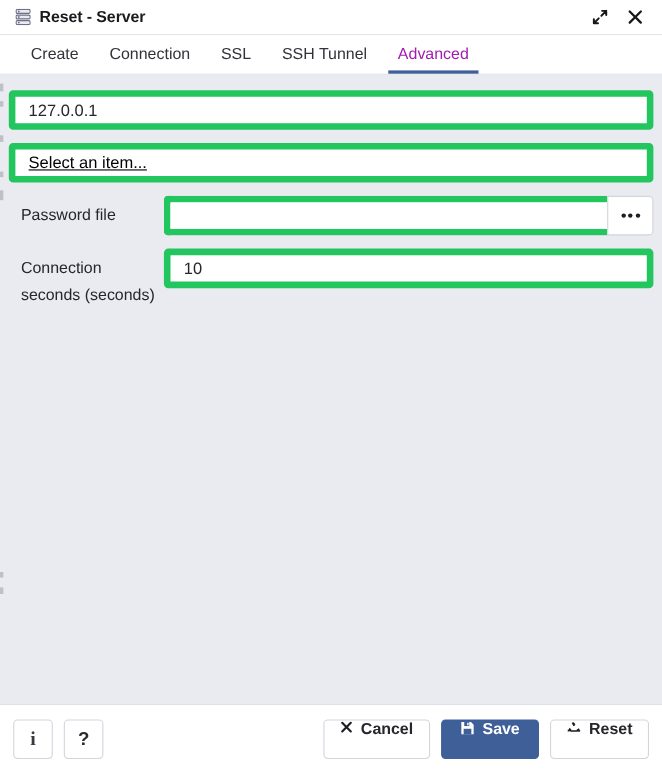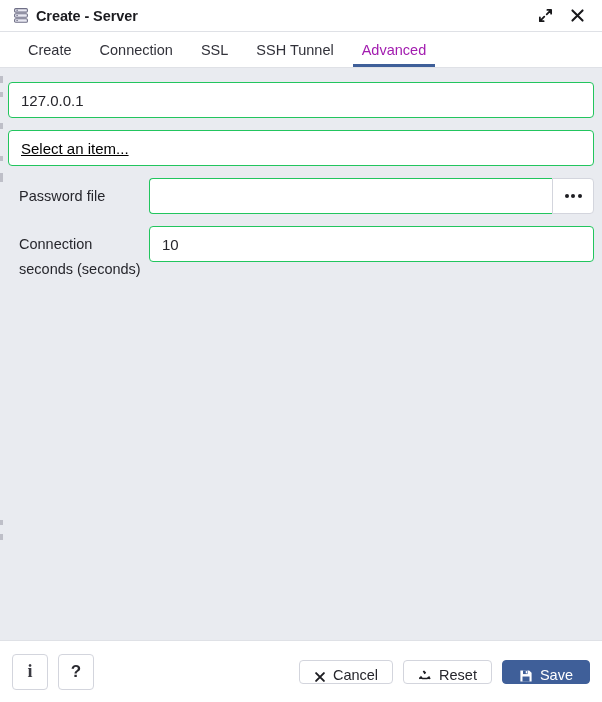--- a/index.html
+++ b/index.html
@@ -142,21 +142,21 @@
   .field {
     flex: 1 1 auto;
     display: flex;
     align-items: stretch;
     min-width: 0;
   }
   .input {
     flex: 1 1 auto;
     height: 36px;
     background: #ffffff;
-    border: 1px solid #22c55e;
+    border: 6px solid #22c55e;
     border-radius: 4px;
     font-size: 15px;
     color: #26262c;
     padding: 0 12px;
     display: flex;
     align-items: center;
     box-sizing: border-box;
     min-width: 0;
     outline: none;
     font-family: "Liberation Sans", sans-serif;
@@ -225,34 +225,35 @@
     color: #2a2a30;
     box-sizing: border-box;
   }
   .sq-btn.info {
     font-family: "Liberation Serif", serif;
     font-size: 18px;
     color: #3a3a42;
   }
 
   .btn {
-    height: 24px;
+    height: 36px;
     border: 1px solid #d3d5dd;
     border-radius: 4px;
     background: #ffffff;
     display: flex;
-    align-items: flex-end;
+    align-items: flex-start;
     gap: 7px;
     padding: 0 14px;
     font-size: 14.5px;
     color: #26262c;
     cursor: pointer;
     box-sizing: border-box;
     white-space: nowrap;
     font-family: "Liberation Sans", sans-serif;
+    font-weight: bold;
   }
   .btn.primary {
     background: #3f5f99;
     border-color: #3f5f99;
     color: #ffffff;
     padding: 0 16px;
   }
   .btn .glyph {
     display: flex;
     align-items: center;
@@ -269,21 +270,21 @@
     <span class="title-icon">
       <svg width="14" height="15" viewBox="0 0 14 15" xmlns="http://www.w3.org/2000/svg">
         <rect x="0.6" y="0.6" width="12.8" height="3.5" rx="1.1" fill="#e9e9f2" stroke="#6f6f86" stroke-width="1.1"></rect>
         <rect x="0.6" y="5.7" width="12.8" height="3.5" rx="1.1" fill="#e9e9f2" stroke="#6f6f86" stroke-width="1.1"></rect>
         <rect x="0.6" y="10.8" width="12.8" height="3.5" rx="1.1" fill="#e9e9f2" stroke="#6f6f86" stroke-width="1.1"></rect>
         <circle cx="3.1" cy="2.35" r="0.8" fill="#6f6f86"></circle>
         <circle cx="3.1" cy="7.45" r="0.8" fill="#6f6f86"></circle>
         <circle cx="3.1" cy="12.55" r="0.8" fill="#6f6f86"></circle>
       </svg>
     </span>
-    <span class="title-text">Create - Server</span>
+    <span class="title-text">Reset - Server</span>
     <span class="titlebar-spacer"></span>
     <span class="tb-btn expand">
       <svg width="15" height="15" viewBox="0 0 16 16" xmlns="http://www.w3.org/2000/svg">
         <path d="M9.3 6.7 L14 2 M14 2 L10 2 M14 2 L14 6" stroke="#18181b" stroke-width="1.9" fill="none" stroke-linecap="round" stroke-linejoin="round"></path>
         <path d="M6.7 9.3 L2 14 M2 14 L6 14 M2 14 L2 10" stroke="#18181b" stroke-width="1.9" fill="none" stroke-linecap="round" stroke-linejoin="round"></path>
       </svg>
     </span>
     <span class="tb-btn">
       <svg width="15" height="15" viewBox="0 0 16 16" xmlns="http://www.w3.org/2000/svg">
         <path d="M2.6 2.6 L13.4 13.4 M13.4 2.6 L2.6 13.4" stroke="#18181b" stroke-width="2.2" stroke-linecap="round"></path>
@@ -366,45 +367,45 @@
       </div>
     </div>
     <div class="footer-right">
       <div class="btn">
         <span class="glyph">
           <svg width="12" height="12" viewBox="0 0 16 16" xmlns="http://www.w3.org/2000/svg">
             <path d="M2.8 2.8 L13.2 13.2 M13.2 2.8 L2.8 13.2" stroke="#1d1d22" stroke-width="2.6" stroke-linecap="round"></path>
           </svg>
         </span>
         <span>Cancel</span>
+      </div>
+      <div class="btn primary">
+        <span class="glyph">
+          <svg width="14" height="14" viewBox="0 0 16 16" xmlns="http://www.w3.org/2000/svg">
+            <path d="M1.6 1.6 H11.6 L14.4 4.4 V14.4 H1.6 Z" fill="#ffffff"></path>
+            <rect x="4.6" y="1.6" width="5.2" height="4.2" fill="#3f5f99"></rect>
+            <rect x="7.7" y="2.4" width="1.5" height="2.6" fill="#ffffff"></rect>
+            <rect x="4.0" y="8.6" width="8.0" height="5.8" fill="#3f5f99"></rect>
+          </svg>
+        </span>
+        <span>Save</span>
       </div>
       <div class="btn">
         <span class="glyph">
           <svg width="14" height="14" viewBox="0 0 16 16" xmlns="http://www.w3.org/2000/svg">
             <g fill="#1d1d22">
               <path d="M7.1 1.6 L9.0 4.9 L7.3 5.9 L5.4 2.6 Z"></path>
               <path d="M9.4 4.2 L7.0 4.8 L7.6 2.2 Z"></path>
               <path d="M13.0 8.0 L14.2 11.4 L10.6 11.4 L10.6 9.4 Z"></path>
               <path d="M14.6 10.4 L12.6 12.0 L12.0 9.5 Z"></path>
               <path d="M3.2 7.6 L1.4 11.0 L4.9 11.3 L5.0 9.3 Z"></path>
               <path d="M1.4 9.1 L3.6 10.6 L1.3 11.8 Z"></path>
               <circle cx="8" cy="8" r="1.6" fill="none" stroke="#1d1d22" stroke-width="0"></circle>
             </g>
             <path d="M5.0 10.9 L10.6 10.9" stroke="#1d1d22" stroke-width="1.7" stroke-linecap="round"></path>
           </svg>
         </span>
         <span>Reset</span>
       </div>
-      <div class="btn primary">
-        <span class="glyph">
-          <svg width="14" height="14" viewBox="0 0 16 16" xmlns="http://www.w3.org/2000/svg">
-            <path d="M1.6 1.6 H11.6 L14.4 4.4 V14.4 H1.6 Z" fill="#ffffff"></path>
-            <rect x="4.6" y="1.6" width="5.2" height="4.2" fill="#3f5f99"></rect>
-            <rect x="7.7" y="2.4" width="1.5" height="2.6" fill="#ffffff"></rect>
-            <rect x="4.0" y="8.6" width="8.0" height="5.8" fill="#3f5f99"></rect>
-          </svg>
-        </span>
-        <span>Save</span>
-      </div>
     </div>
   </div>
 
 </div>
 
 </body></html>

